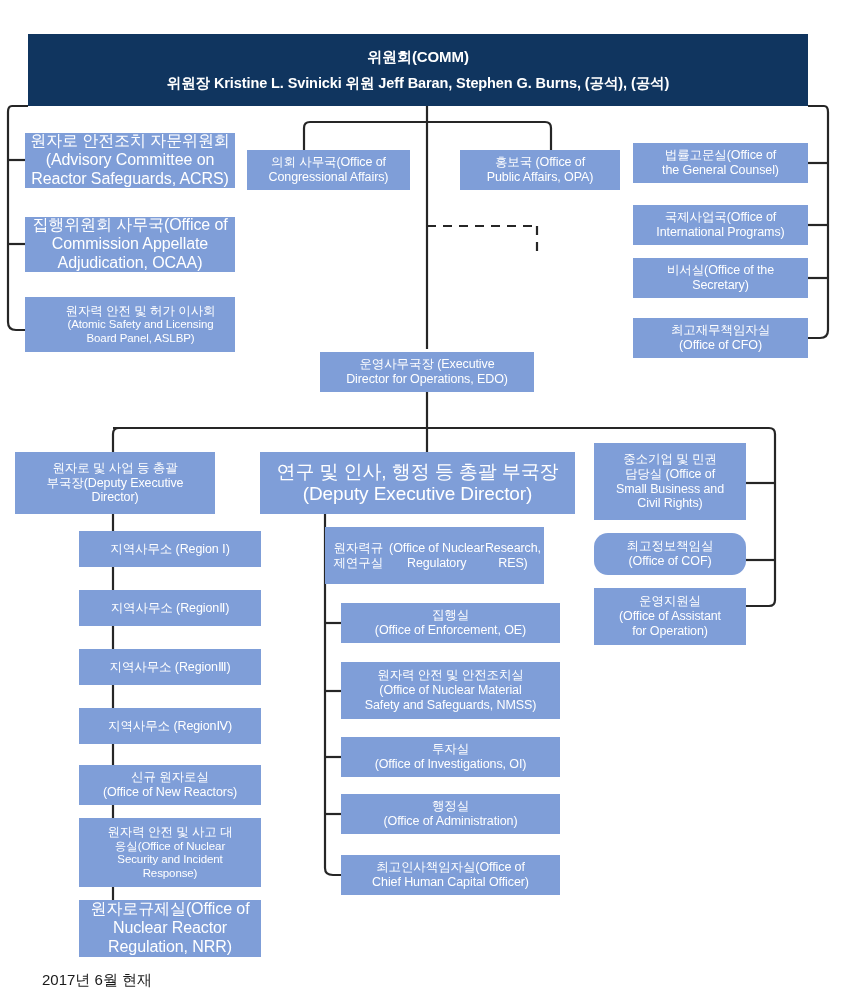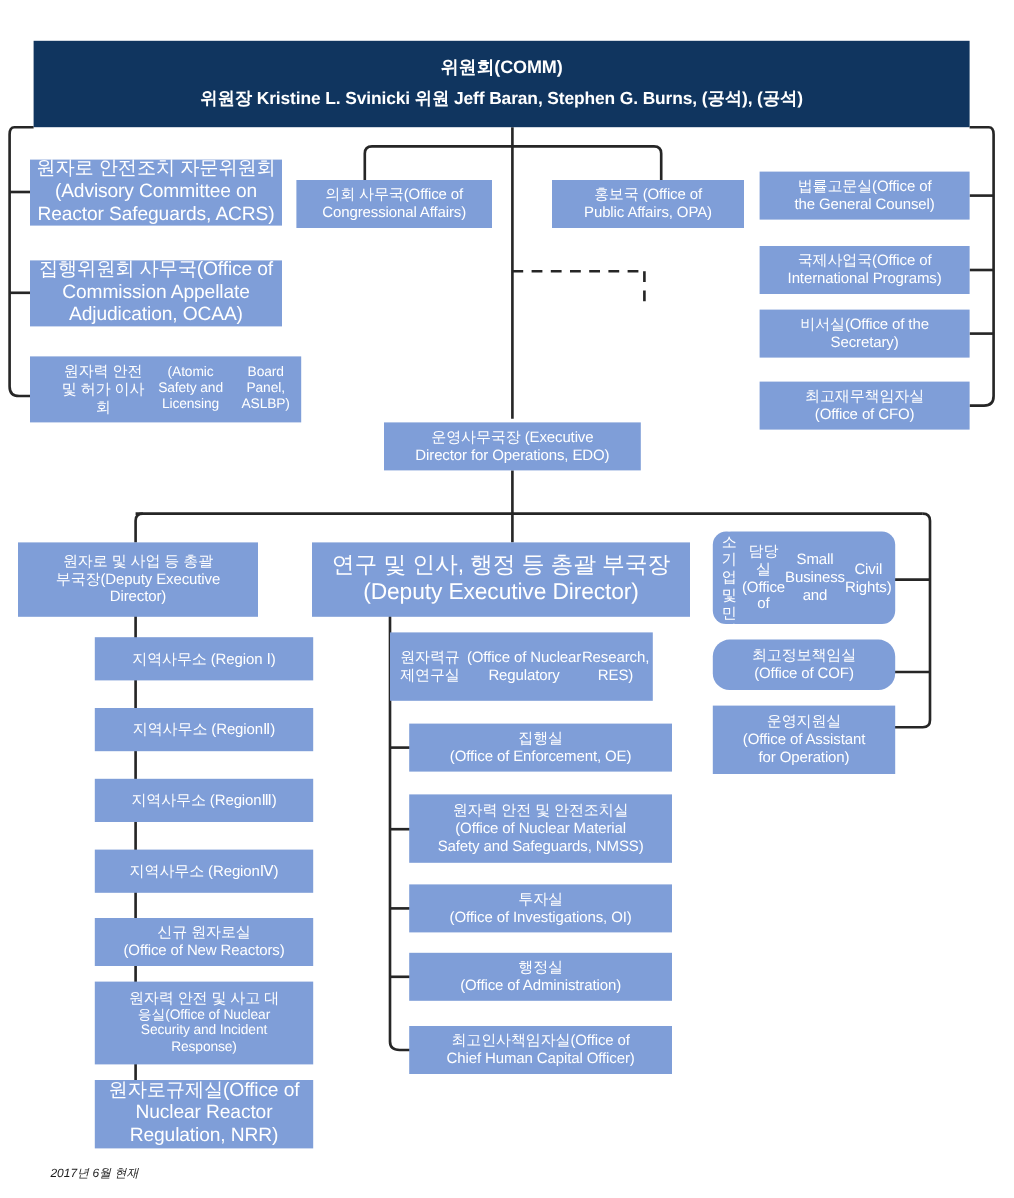--- a/index.html
+++ b/index.html
@@ -35,23 +35,22 @@
     justify-content:center;
     gap:10px;
     color:#ffffff;
   }
   .root .r1{font-size:15px;font-weight:bold;}
   .root .r2{font-size:14.5px;font-weight:bold;}
   .node span.t{display:block;}
   .date{
     position:absolute;
     color:#1a1a1a;
-    font-size:10px;
+    font-size:15px;
     z-index:4;
-    font-style:italic;
   }
   .fs13{font-size:19px;}
   .fs125{font-size:12.5px;}
   .fs12{font-size:16px;}
   .fs115{font-size:11.5px;}
 </style>
 </head>
 <body>
 
 <div id="chart">
@@ -114,21 +113,21 @@
     <span class="t">(Advisory Committee on</span>
     <span class="t">Reactor Safeguards, ACRS)</span>
   </div>
 
   <div class="node fs12" style="left:25px;top:217px;width:210px;height:55px;flex-direction:column;">
     <span class="t">집행위원회 사무국(Office of</span>
     <span class="t">Commission Appellate</span>
     <span class="t">Adjudication, OCAA)</span>
   </div>
 
-  <div class="node fs115" style="left:25px;top:297px;width:226px;height:55px;flex-direction:row;padding-left:24px;">
+  <div class="node fs115" style="left:25px;top:297px;width:210px;height:55px;flex-direction:column;padding-left:24px;">
     <span class="t fs125">원자력 안전 및 허가 이사회</span>
     <span class="t">(Atomic  Safety  and  Licensing</span>
     <span class="t">Board Panel,  ASLBP)</span>
   </div>
 
   <div class="node fs125" style="left:247px;top:150px;width:163px;height:40px;flex-direction:column;">
     <span class="t">의회 사무국(Office of</span>
     <span class="t">Congressional  Affairs)</span>
   </div>
 
@@ -230,21 +229,21 @@
   <div class="node fs125" style="left:341px;top:794px;width:219px;height:40px;flex-direction:column;">
     <span class="t">행정실</span>
     <span class="t">(Office of Administration)</span>
   </div>
 
   <div class="node fs125" style="left:341px;top:855px;width:219px;height:40px;flex-direction:column;">
     <span class="t">최고인사책임자실(Office of</span>
     <span class="t">Chief Human Capital Officer)</span>
   </div>
 
-  <div class="node fs125" style="left:594px;top:443px;width:152px;height:77px;flex-direction:row;border-radius:11px;">
+  <div class="node fs125" style="left:594px;top:443px;width:152px;height:77px;flex-direction:column;">
     <span class="t">중소기업 및 민권</span>
     <span class="t">담당실 (Office of</span>
     <span class="t">Small Business and</span>
     <span class="t">Civil Rights)</span>
   </div>
 
   <div class="node fs125" style="left:594px;top:533px;width:152px;height:42px;flex-direction:column;border-radius:14px;">
     <span class="t">최고정보책임실</span>
     <span class="t">(Office of COF)</span>
   </div>

